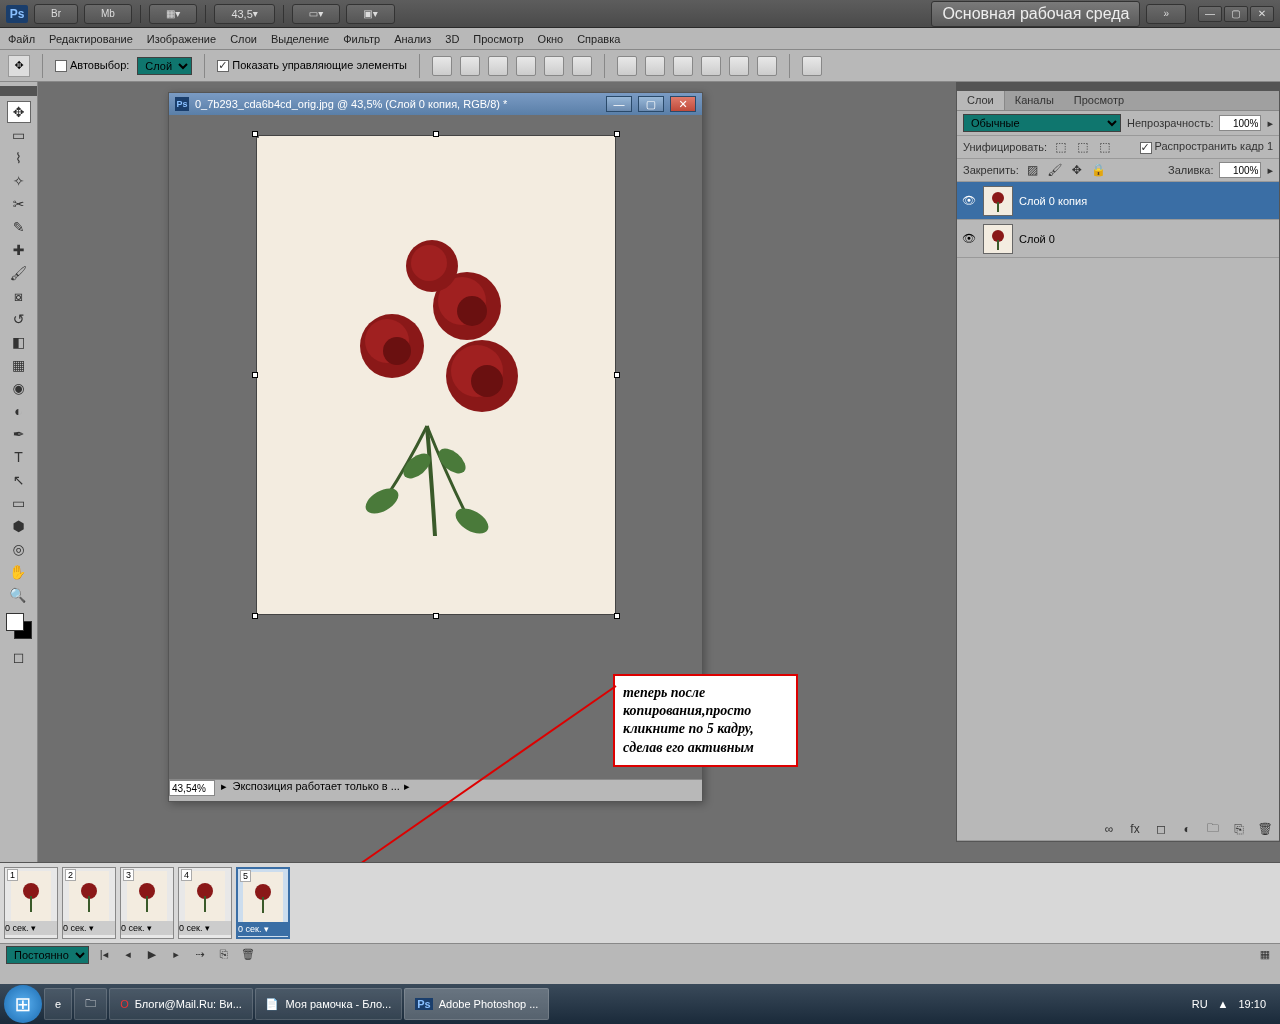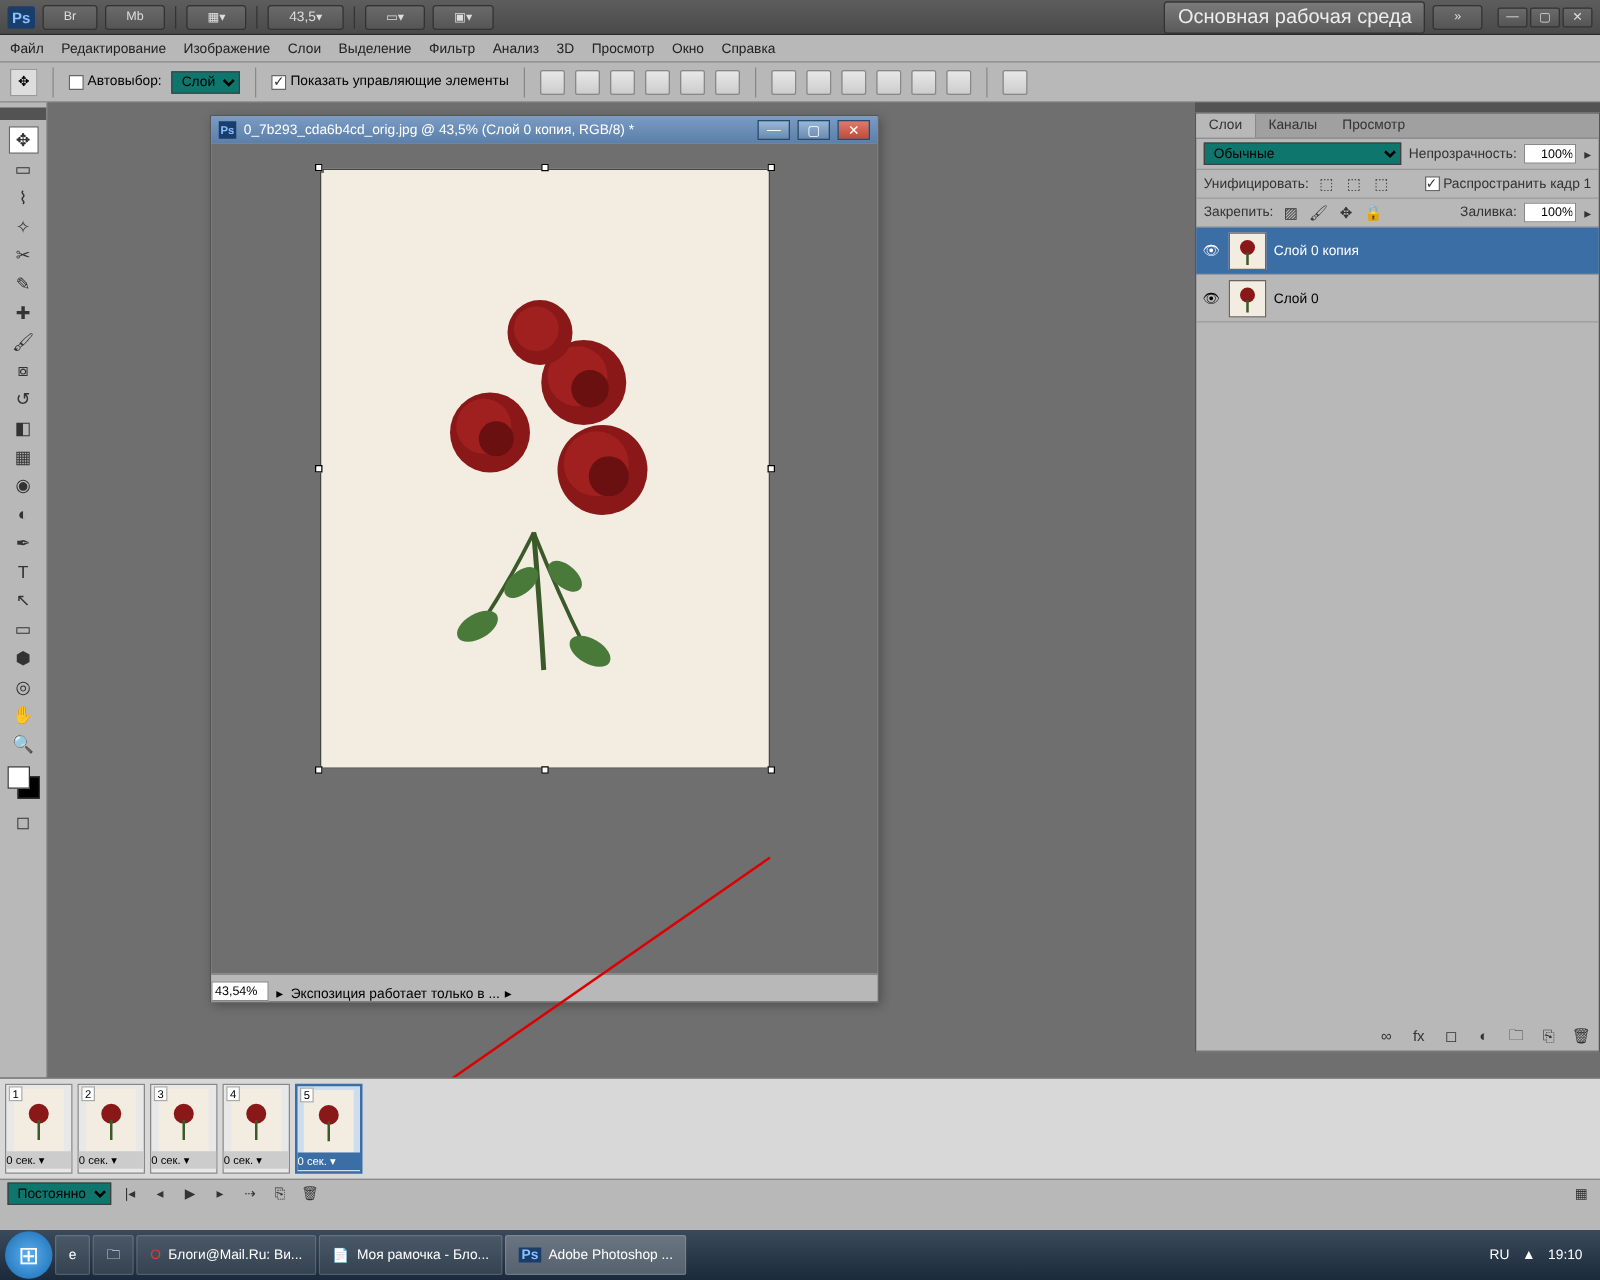--- a/index.html
+++ b/index.html
@@ -33,21 +33,21 @@
 .doc-title{height:22px;background:linear-gradient(#7a9bc4,#5a7fa8);display:flex;align-items:center;padding:0 6px;color:#fff;font-size:11px;gap:6px}
 .doc-title .ps{width:14px;height:14px;background:#1a3e6c;color:#8ac0ff;display:flex;align-items:center;justify-content:center;font-size:9px;font-weight:bold}
 .doc-title .spacer{flex:1}
 .doc-ctrl{width:26px;height:16px;border:1px solid #2a4a6a;display:flex;align-items:center;justify-content:center;background:linear-gradient(#98b8d8,#6a8ab0);color:#fff;font-size:11px}
 .doc-ctrl.close{background:linear-gradient(#e07a6a,#c04a3a)}
 .doc-body{position:absolute;top:22px;left:0;right:0;bottom:22px;background:#6f6f6f;display:flex;align-items:flex-start;justify-content:center;padding-top:20px;overflow:hidden}
 .artboard{width:360px;height:480px;background:#f3ece0;position:relative;border:1px solid #444}
 .artboard::before,.artboard::after{content:"";position:absolute;border:1px dashed #666}
 .sel-handle{width:6px;height:6px;background:#fff;border:1px solid #000;position:absolute}
 .rose{position:absolute;left:60px;top:50px;width:240px;height:360px}
-.doc-status{position:absolute;bottom:0;left:0;right:0;height:22px;background:#b8b8b8;display:flex;align-items:flex-end;border-top:1px solid #888;font-size:10px}
+.doc-status{position:absolute;bottom:0;left:0;right:0;height:22px;background:#b8b8b8;display:flex;align-items:flex-start;border-top:1px solid #888;font-size:10px}
 .doc-status input{width:46px;height:16px;border:1px solid #888;font-size:10px;padding:0 2px}
 .callout{position:absolute;left:575px;top:592px;width:185px;border:2px solid #d00;background:#fff;padding:8px;font-style:italic;font-weight:bold;font-size:14px;line-height:1.3;font-family:Georgia,serif;color:#000}
 .arrow-line{position:absolute;pointer-events:none}
 .right-panels{width:324px;background:#6f6f6f;display:flex;flex-direction:column}
 .rp-hdr{height:8px;background:#535353}
 .panel{background:#b8b8b8;border:1px solid #555;margin:0}
 .tabs{display:flex;height:20px;background:#a0a0a0;border-bottom:1px solid #888}
 .tabs span{padding:3px 10px;color:#333;font-size:11px}
 .tabs span.act{background:#b8b8b8;border-right:1px solid #888}
 .panel-row{display:flex;align-items:center;padding:3px 6px;gap:6px;font-size:10px;color:#333;border-bottom:1px solid #999}
@@ -227,20 +227,21 @@
         </div>
       </div>
       <div class="doc-status">
         <input value="43,54%" style="">
         <span style="padding:0 6px">▸</span>
         <span>Экспозиция работает только в ...</span>
         <span style="padding:0 4px">▸</span>
       </div>
     </div>
 
+    <div class="callout">теперь  после копирования,просто кликните по 5 кадру, сделав его активным</div>
     <svg class="arrow-line" style="left:290px;top:600px;width:300px;height:210px">
       <line x1="288" y1="4" x2="6" y2="200" stroke="#d00" stroke-width="2"></line>
       <polygon points="0,206 14,194 10,206" fill="#d00"></polygon>
     </svg>
   </div>
 
   <div class="right-panels">
     <div class="rp-hdr"></div>
     <div class="panel">
       <div class="tabs">

